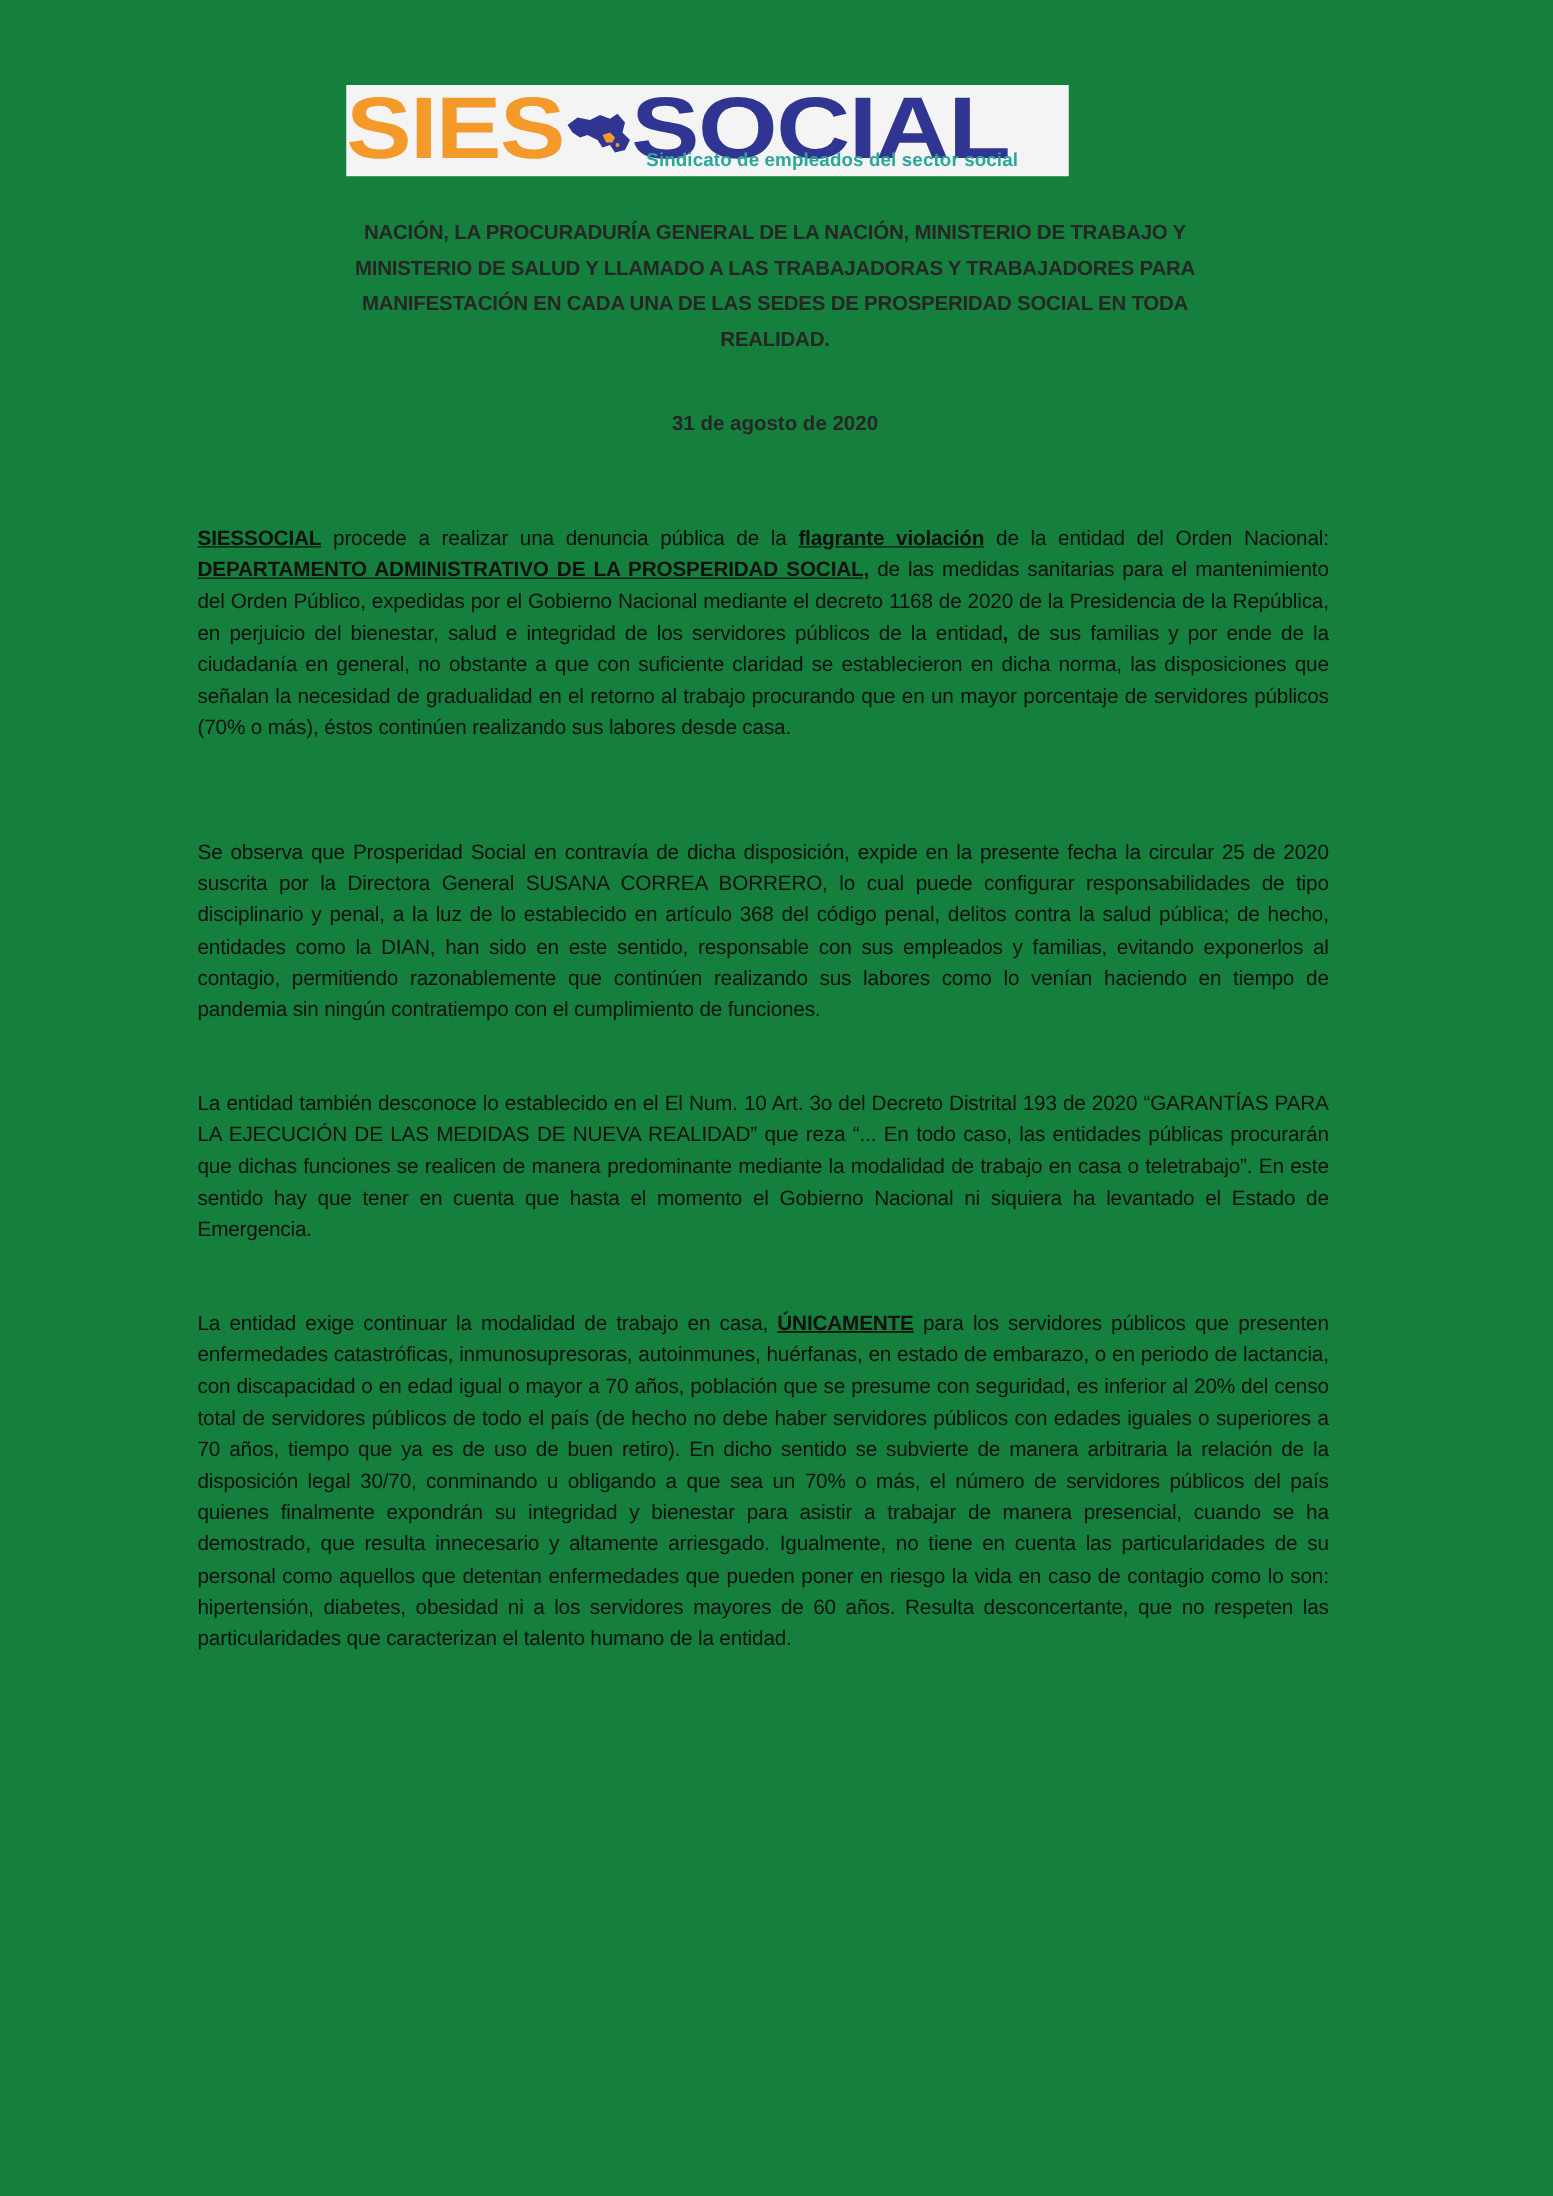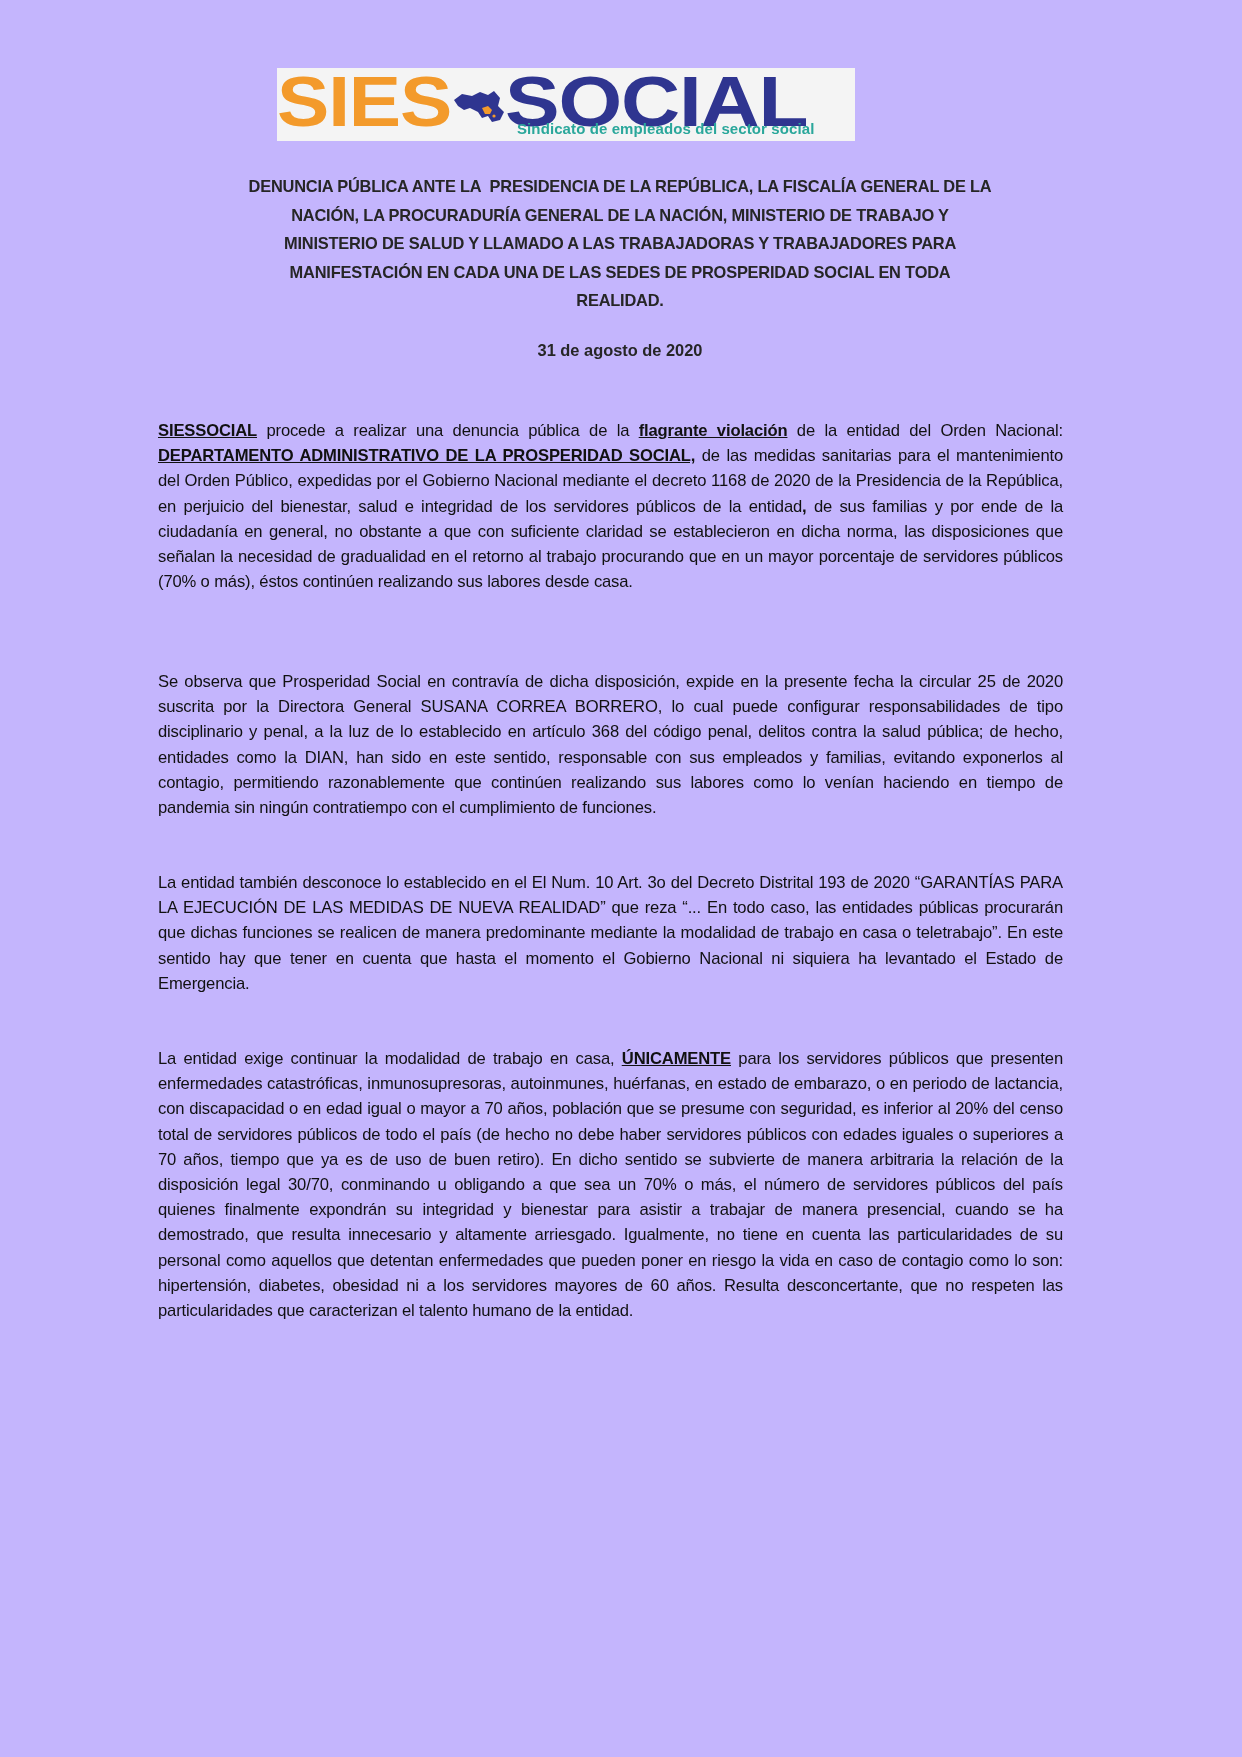--- a/index.html
+++ b/index.html
@@ -1,17 +1,17 @@
 <!DOCTYPE html>
 <html><head>
 <meta charset="utf-8">
 <style>
   html, body { margin: 0; padding: 0; background: #ffffff; }
   body { width: 1242px; height: 1757px; position: relative; overflow: hidden; }
-  .page { position: absolute; left: 0; top: 0; width: 1242px; height: 1757px; background: #c4b5fd; }
+  .page { position: absolute; left: 0; top: 0; width: 1242px; height: 1757px; background: #15803d; }
 
   .logo {
     position: absolute; left: 277px; top: 68px; width: 578px; height: 73px;
     background: #f4f4f4;
   }
   .logo .word {
     position: absolute; top: -6px;
     font-family: "Liberation Sans", sans-serif; font-weight: bold;
     font-size: 70px; letter-spacing: -1px; line-height: 80px;
   }
@@ -26,21 +26,21 @@
     color: #2aa79b; letter-spacing: 0.1px; text-align: center;
   }
 
   .title {
     position: absolute; left: 150px; width: 940px; top: 172px;
     font-family: "Liberation Sans", sans-serif; font-weight: bold;
     font-size: 16.4px; line-height: 28.5px; text-align: center; color: #262626;
     letter-spacing: -0.2px;
   }
   .date {
-    position: absolute; left: 150px; width: 940px; top: 336px;
+    position: absolute; left: 150px; width: 940px; top: 325px;
     font-family: "Liberation Sans", sans-serif; font-weight: bold;
     font-size: 16.4px; line-height: 28px; text-align: center; color: #262626;
   }
 
   .para {
     position: absolute; left: 158px; width: 905px;
     font-family: "Liberation Sans", sans-serif; font-size: 16.6px; line-height: 25.2px;
     color: #111; text-align: justify; letter-spacing: -0.15px;
   }
   .para b { font-weight: bold; text-decoration: underline; }
@@ -60,21 +60,20 @@
     <span class="word social">SOCIAL</span>
     <svg class="map" viewBox="0 0 70 40">
       <path d="M2 14 L10 8 L20 10 L28 6 L36 9 L42 5 L48 12 L46 20 L52 26 L48 34 L40 36 L36 30 L30 32 L26 26 L18 22 L12 24 L6 20 Z" fill="#2f3590"></path>
       <path d="M30 22 L36 20 L40 24 L38 28 L33 28 Z" fill="#f39a2b"></path>
       <circle cx="42" cy="30" r="1.6" fill="#f39a2b"></circle>
     </svg>
     <span class="tagline">Sindicato de empleados del sector social</span>
   </div>
 
   <div class="title">
-    <div style="white-space:pre">DENUNCIA PÚBLICA ANTE LA  PRESIDENCIA DE LA REPÚBLICA, LA FISCALÍA GENERAL DE LA</div>
     <div>NACIÓN, LA PROCURADURÍA GENERAL DE LA NACIÓN, MINISTERIO DE TRABAJO Y</div>
     <div>MINISTERIO DE SALUD Y LLAMADO A LAS TRABAJADORAS Y TRABAJADORES PARA</div>
     <div>MANIFESTACIÓN EN CADA UNA DE LAS SEDES DE PROSPERIDAD SOCIAL EN TODA</div>
     <div>REALIDAD.</div>
   </div>
 
   <div class="date">31 de agosto de 2020</div>
 
   <p class="para" id="p1" style="margin:0"><b>SIESSOCIAL</b><span> procede a realizar una denuncia pública de la </span><b>flagrante violación</b><span> de la entidad del Orden Nacional: </span><b>DEPARTAMENTO ADMINISTRATIVO DE LA PROSPERIDAD SOCIAL,</b><span> de las medidas sanitarias para el mantenimiento del Orden Público, expedidas por el Gobierno Nacional mediante el decreto 1168 de 2020 de la Presidencia de la República, en perjuicio del bienestar, salud e integridad de los servidores públicos de la entidad</span><b>,</b><span> de sus familias y por ende de la ciudadanía en general, no obstante a que con suficiente claridad se establecieron en dicha norma, las disposiciones que señalan la necesidad de gradualidad en el retorno al trabajo procurando que en un mayor porcentaje de servidores públicos (70% o más), éstos continúen realizando sus labores desde casa.</span></p>
 

